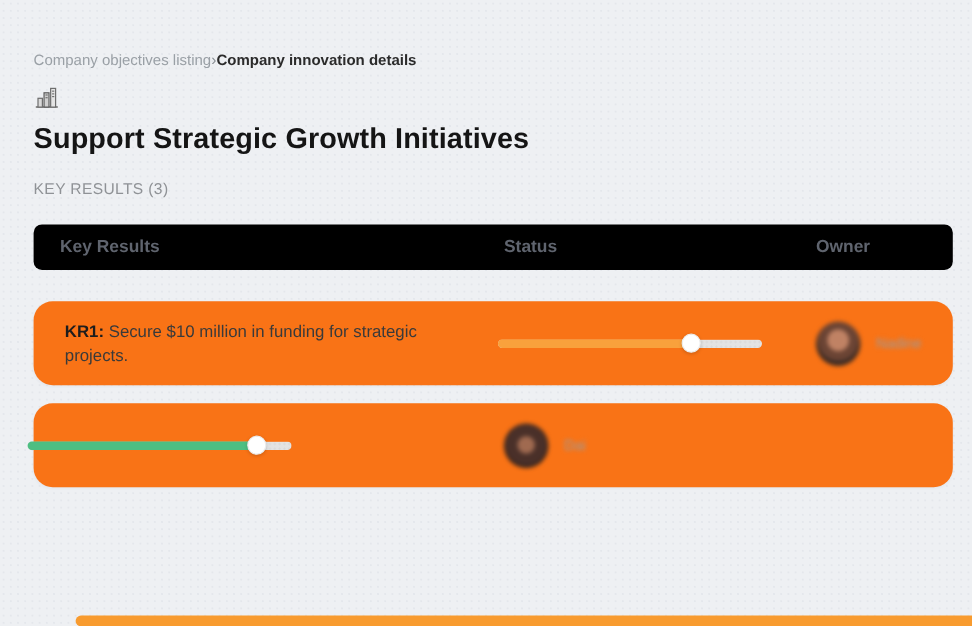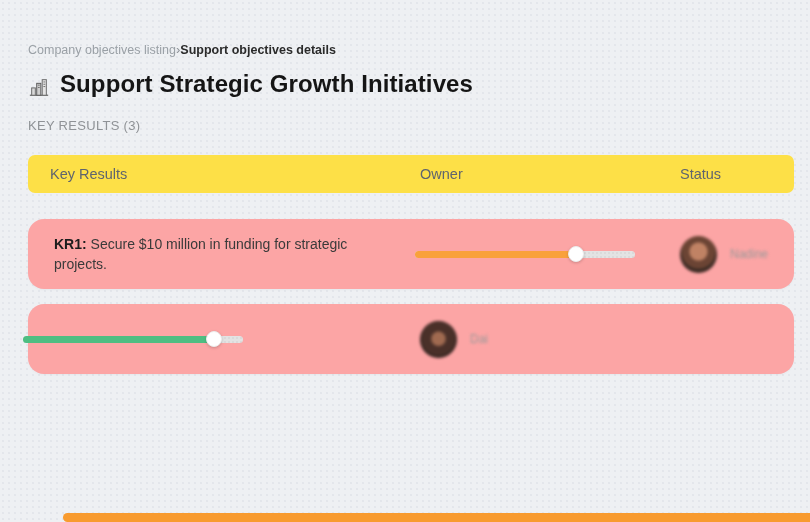--- a/index.html
+++ b/index.html
@@ -15,38 +15,38 @@
   }
   .content { position: absolute; left: 28px; right: 16px; top: 0; }
 
   
   .breadcrumb { padding-top: 42px; display: flex; align-items: flex-end; gap: 0; font-size: 12.5px; }
   .crumb-parent { color: #9aa0a6; }
   .crumb-sep { color: #8a8f95; font-size: 13px; }
   .crumb-current { color: #2b2b2b; font-weight: 600; }
 
   
-  .title-row { margin-top: 13px; display: flex; align-items: flex-end; gap: 10px; }
+  .title-row { margin-top: 13px; display: flex; align-items: flex-start; gap: 10px; flex-direction: column; }
   .title-icon { width: 22px; height: 22px; flex: 0 0 auto; }
   .page-title { font-size: 24px; font-weight: 700; color: #151515; letter-spacing: 0.1px; }
 
   
   .section-label { margin-top: 20px; font-size: 13px; color: #8f9296; letter-spacing: 0.3px; }
 
   
   .grid { display: grid; grid-template-columns: 392px 260px 1fr; align-items: center; }
   .table-header {
-    margin-top: 22px; height: 38px; background: #fde047; border-radius: 7px;
-    font-size: 14.5px; color: #5f646e; font-weight: 400;
+    margin-top: 22px; height: 38px; background: #000000; border-radius: 7px;
+    font-size: 14.5px; color: #5f646e; font-weight: 700;
   }
   .table-header .h1 { padding-left: 22px; }
 
   .rows { margin-top: 26px; }
   .row-card {
-    background: #fca5a5; border-radius: 16px; height: 70px; margin-bottom: 15px;
+    background: #f97316; border-radius: 16px; height: 70px; margin-bottom: 15px;
     box-shadow: 0 1px 2px rgba(40,50,70,0.04);
   }
   .kr-text { padding-left: 26px; padding-right: 50px; font-size: 14px; line-height: 20px; color: #3a3a3a; }
   .kr-label { font-weight: 700; color: #1d1d1d; }
 
   
   .slider { position: relative; width: 220px; height: 18px; margin-left: -5px; }
   .track {
     position: absolute; top: 5.5px; left: 0; right: 0; height: 7px;
     background: #e3e3e3; border-radius: 4px;
@@ -81,40 +81,40 @@
   }
 </style>
 </head>
 <body>
 
 <div class="content">
 
   <div class="breadcrumb">
     <span class="crumb-parent">Company objectives listing</span>
     <span class="crumb-sep">›</span>
-    <span class="crumb-current">Support objectives details</span>
+    <span class="crumb-current">Company innovation details</span>
   </div>
 
   <div class="title-row">
     <svg class="title-icon" viewBox="0 0 24 24">
       <path d="M2 21h20" stroke="#6e6e6e" stroke-width="1.4" fill="none"></path>
       <rect x="4" y="13" width="4" height="8" fill="#d9d9d9" stroke="#6e6e6e" stroke-width="1.1"></rect>
       <rect x="9.5" y="8" width="4.5" height="13" fill="#cfcfcf" stroke="#5d5d5d" stroke-width="1.1"></rect>
       <rect x="15.5" y="4" width="4.5" height="17" fill="#e4e4e4" stroke="#6e6e6e" stroke-width="1.1"></rect>
       <path d="M10.8 10h2M10.8 12.5h2M16.8 6.5h2M16.8 9h2M16.8 11.5h2" stroke="#5d5d5d" stroke-width="0.9"></path>
     </svg>
     <h1 class="page-title">Support Strategic Growth Initiatives</h1>
   </div>
 
   <div class="section-label">KEY RESULTS (3)</div>
 
   <div class="table-header grid">
     <span class="h1">Key Results</span>
+    <span>Status</span>
     <span>Owner</span>
-    <span>Status</span>
   </div>
 
   <div class="rows">
 
     <div class="row-card grid">
       <p class="kr-text"><b class="kr-label">KR1:</b><span> Secure $10 million in funding for strategic projects.</span></p>
       <div class="slider">
         <div class="track">
             <div class="fill" style="width: 73%; background: rgb(249, 161, 60);"></div>
           </div>

